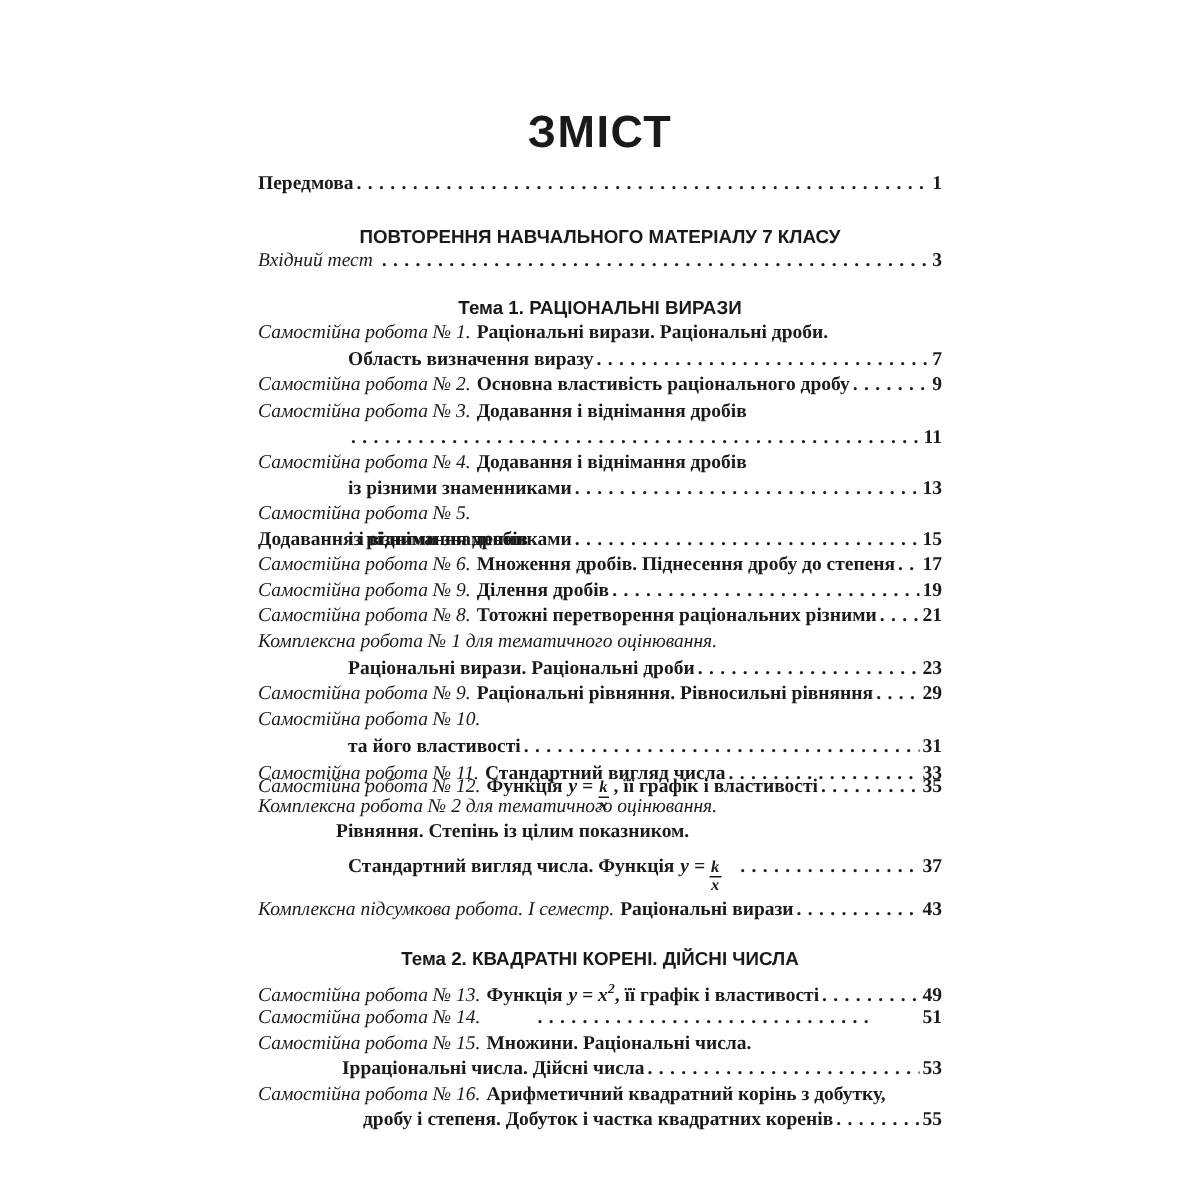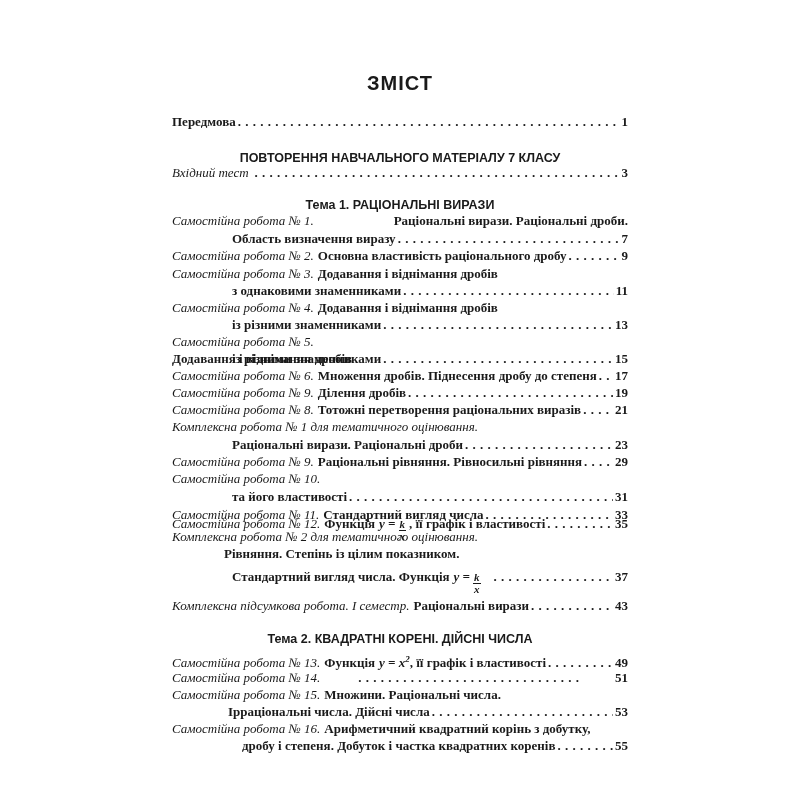--- a/index.html
+++ b/index.html
@@ -1,18 +1,18 @@
 <!DOCTYPE html>
 <html><head>
 <meta charset="utf-8">
 <style>
   html, body { margin: 0; padding: 0; background: #ffffff; }
   body { width: 800px; height: 800px; position: relative; overflow: hidden; color: #1a1a1a; }
   .page { position: absolute; left: 172px; top: 0; width: 456px; font-family: "Liberation Serif", "DejaVu Serif", serif; font-size: 13px; }
-  .title { position: absolute; top: 72px; left: 0; width: 456px; text-align: center; font-family: "Liberation Sans", "DejaVu Sans", sans-serif; font-weight: bold; font-size: 20px; letter-spacing: 1px; }
+  .title { position: absolute; top: 72px; left: 0; width: 456px; text-align: center; font-family: "Liberation Sans", "DejaVu Sans", sans-serif; font-weight: bold; font-size: 30px; letter-spacing: 1px; }
   .sect { position: absolute; left: 0; width: 456px; text-align: center; font-family: "Liberation Sans", "DejaVu Sans", sans-serif; font-weight: bold; font-size: 12.5px; }
   .line { position: absolute; left: 0; width: 456px; height: 17px; line-height: 17px; display: flex; align-items: baseline; white-space: nowrap; }
   .line.indent { left: 60px; width: 396px; }
   .line.indent2 { left: 52px; width: 404px; }
   .it { font-style: italic; font-weight: normal; margin-right: 4px; }
   .tx { font-weight: bold; }
   .dots { flex: 1; overflow: hidden; margin: 0 2px; }
   .dots::before { content: ". . . . . . . . . . . . . . . . . . . . . . . . . . . . . . . . . . . . . . . . . . . . . . . . . . . . . . . . . . . . . . . . . . . . . . . . . . . . . . . . . . . . . . . . . . . . . . . . . . . ."; font-weight: bold; letter-spacing: 0.5px; }
   .pg { font-weight: bold; }
   .frac { display: inline-flex; flex-direction: column; align-items: center; font-style: italic; font-weight: bold; font-size: 11px; line-height: 11px; vertical-align: middle; margin: 0 3px; }
@@ -34,21 +34,21 @@
 
   <div class="sect" style="top:151px;">ПОВТОРЕННЯ НАВЧАЛЬНОГО МАТЕРІАЛУ 7 КЛАСУ</div>
   <div class="line" style="top:164px;">
     <span class="it">Вхідний тест</span>
     <span class="dots"></span>
     <span class="pg">3</span>
   </div>
 
   <div class="sect" style="top:198px;">Тема 1. РАЦІОНАЛЬНІ ВИРАЗИ</div>
 
-  <div class="line" style="top:212px;justify-content:space-between;">
+  <div class="line" style="top:212px;">
     <span class="it">Самостійна робота № 1.</span>
     <span class="tx">Раціональні вирази. Раціональні дроби.</span>
   </div>
   <div class="line indent" style="top:230px;">
     <span class="tx">Область визначення виразу</span>
     <span class="dots"></span>
     <span class="pg">7</span>
   </div>
 
   <div class="line" style="top:247px;">
@@ -56,21 +56,20 @@
     <span class="tx">Основна властивість раціонального дробу</span>
     <span class="dots"></span>
     <span class="pg">9</span>
   </div>
 
   <div class="line" style="top:265px;">
     <span class="it">Самостійна робота № 3.</span>
     <span class="tx">Додавання і віднімання дробів</span>
   </div>
   <div class="line indent" style="top:282px;">
-    <span class="tx">з однаковими знаменниками</span>
     <span class="dots"></span>
     <span class="pg">11</span>
   </div>
 
   <div class="line" style="top:299px;">
     <span class="it">Самостійна робота № 4.</span>
     <span class="tx">Додавання і віднімання дробів</span>
   </div>
   <div class="line indent" style="top:316px;">
     <span class="tx">із різними знаменниками</span>
@@ -97,21 +96,21 @@
 
   <div class="line" style="top:384px;">
     <span class="it">Самостійна робота № 9.</span>
     <span class="tx">Ділення дробів</span>
     <span class="dots"></span>
     <span class="pg">19</span>
   </div>
 
   <div class="line" style="top:401px;">
     <span class="it">Самостійна робота № 8.</span>
-    <span class="tx">Тотожні перетворення раціональних виразів</span>
+    <span class="tx">Тотожні перетворення раціональних різними</span>
     <span class="dots"></span>
     <span class="pg">21</span>
   </div>
 
   <div class="line" style="top:418px;">
     <span class="it">Комплексна робота № 1 для тематичного оцінювання.</span>
   </div>
   <div class="line indent" style="top:436px;">
     <span class="tx">Раціональні вирази. Раціональні дроби</span>
     <span class="dots"></span>

